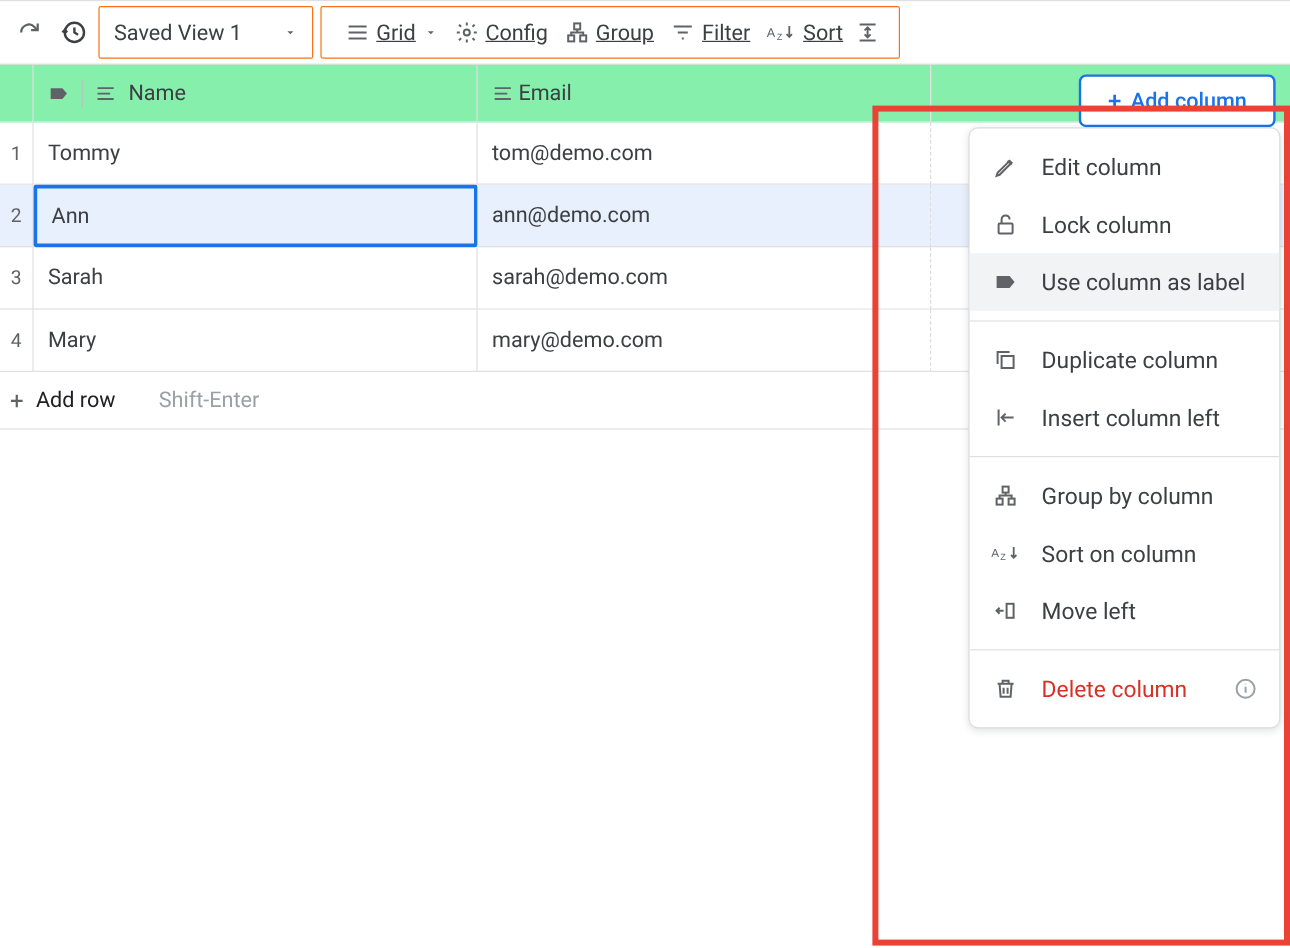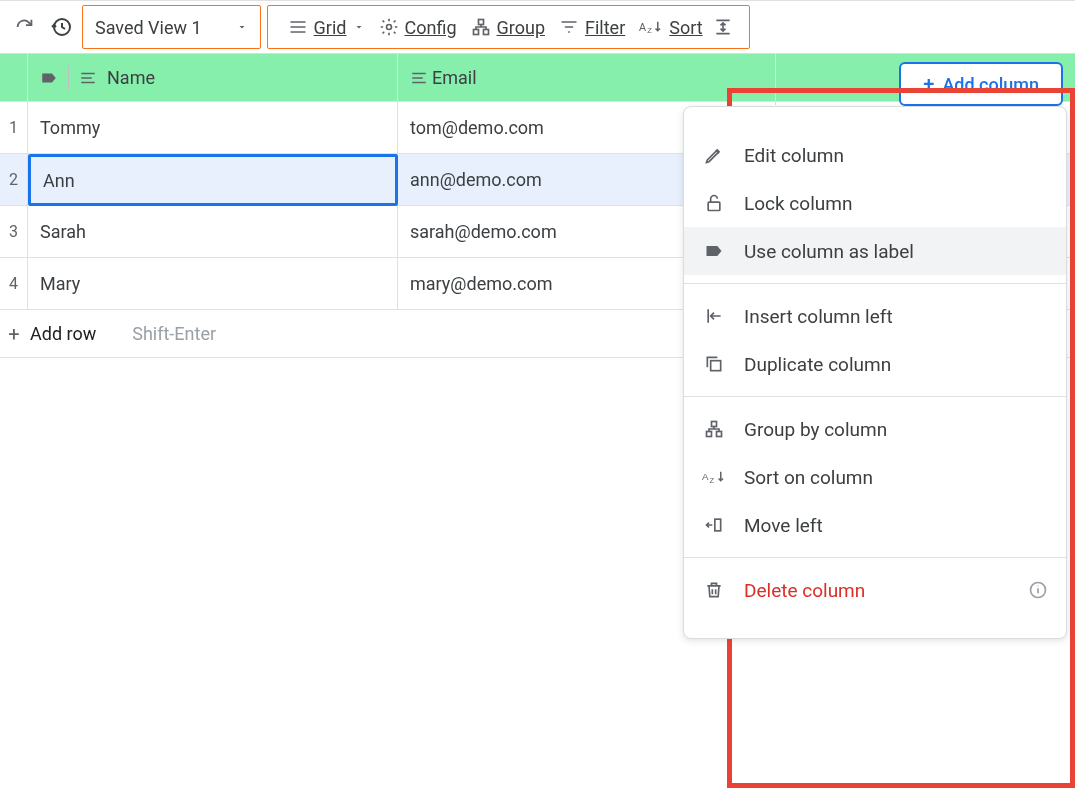--- a/index.html
+++ b/index.html
@@ -29,21 +29,21 @@
   .selected-row .name-cell { border:3px solid #1a73e8; border-radius:2px; }
   .add-row { grid-column:1/-1; border-bottom:1px solid #e0e0e0; display:flex; align-items:center; height:48px; padding-left:6px; gap:8px; font-size:18px; }
   .add-row .plus { width:16px; text-align:center; color:#5f6368; font-size:20px; }
   .add-row .kbd { color:#9aa0a6;margin-left:28px; }
 
   
   .add-column-btn { position:absolute; top:62px; right:12px; border:2px solid #1a73e8; border-radius:6px; background:#fff; color:#1a73e8; display:flex; align-items:center; gap:8px; padding:8px 22px; font-size:18px; cursor:pointer; font-weight:500; }
 
   
   .highlight-box { position:absolute; top:88px; right:0; width:348px; height:700px; border:5px solid #ea4335; background:transparent; pointer-events:none; }
-  .ctx-menu { position:absolute; top:106px; right:8px; width:384px; background:#fff; border:1px solid #dadce0; border-radius:8px; box-shadow:0 2px 6px rgba(60,64,67,0.15); padding:24px 0; }
+  .ctx-menu { position:absolute; top:106px; right:8px; width:260px; background:#fff; border:1px solid #dadce0; border-radius:8px; box-shadow:0 2px 6px rgba(60,64,67,0.15); padding:8px 0; }
   .ctx-item { display:flex; align-items:center; gap:18px; padding:12px 18px; font-size:19px; color:#3c4043; cursor:pointer; }
   .ctx-item.highlight { background:#f1f3f4; }
   .ctx-ico { width:24px; height:24px; display:flex; align-items:center; justify-content:center; color:#5f6368; }
   .ctx-sep { height:1px; background:#e0e0e0; margin:8px 0; }
   .ctx-item.danger .ctx-label { color:#d93025; }
   .ctx-info { margin-left:auto; color:#9aa0a6; }
 </style>
 </head>
 <body>
 <div class="root">
@@ -201,33 +201,33 @@
           <svg width="20" height="20" viewBox="0 0 24 24" fill="#5f6368">
             <path d="M3 6h13l5 6-5 6H3z"></path>
           </svg>
         </span>
     <span class="ctx-label">Use column as label</span>
   </div>
   <div class="ctx-sep"></div>
   <div class="ctx-item">
     <span class="ctx-ico">
           <svg width="20" height="20" viewBox="0 0 24 24" fill="none" stroke="#5f6368" stroke-width="2">
-            <path d="M5 4v16M20 12H9M12 8l-4 4 4 4"></path>
-          </svg>
-        </span>
-    <span class="ctx-label">Insert column left</span>
-  </div>
-  <div class="ctx-item">
-    <span class="ctx-ico">
-          <svg width="20" height="20" viewBox="0 0 24 24" fill="none" stroke="#5f6368" stroke-width="2">
             <rect x="8" y="8" width="12" height="12"></rect>
             <path d="M4 16V4h12"></path>
           </svg>
         </span>
     <span class="ctx-label">Duplicate column</span>
+  </div>
+  <div class="ctx-item">
+    <span class="ctx-ico">
+          <svg width="20" height="20" viewBox="0 0 24 24" fill="none" stroke="#5f6368" stroke-width="2">
+            <path d="M5 4v16M20 12H9M12 8l-4 4 4 4"></path>
+          </svg>
+        </span>
+    <span class="ctx-label">Insert column left</span>
   </div>
   <div class="ctx-sep"></div>
   <div class="ctx-item">
     <span class="ctx-ico">
           <svg width="20" height="20" viewBox="0 0 24 24" fill="none" stroke="#5f6368" stroke-width="2">
             <rect x="9" y="3" width="6" height="6"></rect>
             <rect x="3" y="15" width="6" height="6"></rect>
             <rect x="15" y="15" width="6" height="6"></rect>
             <path d="M12 9v3M12 12H6v3M12 12h6v3"></path>
           </svg>

